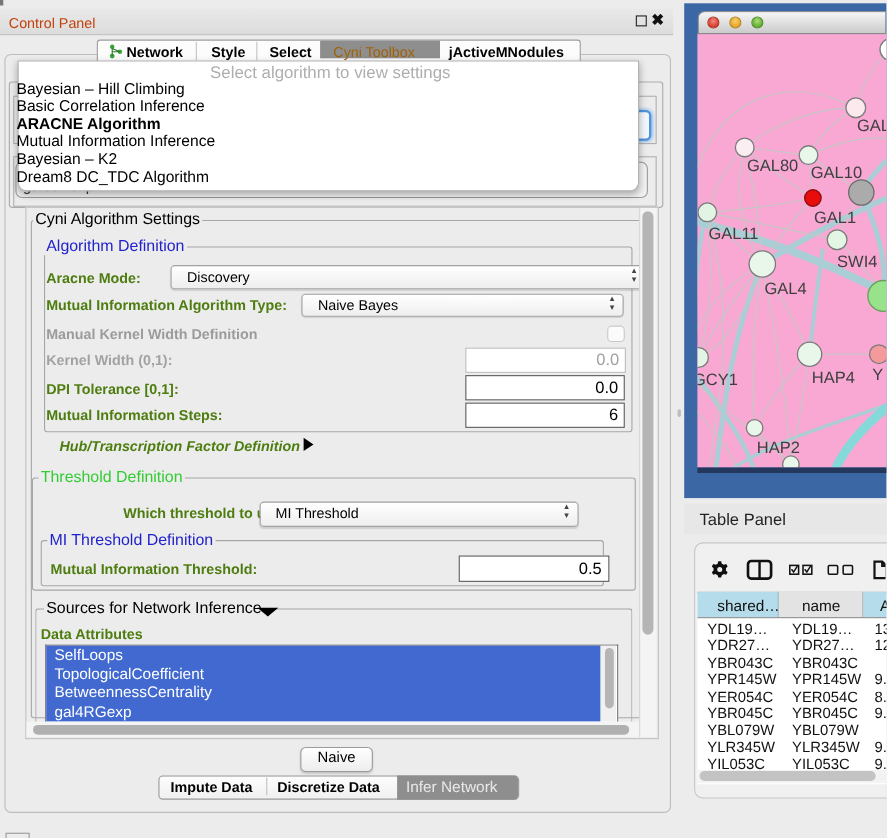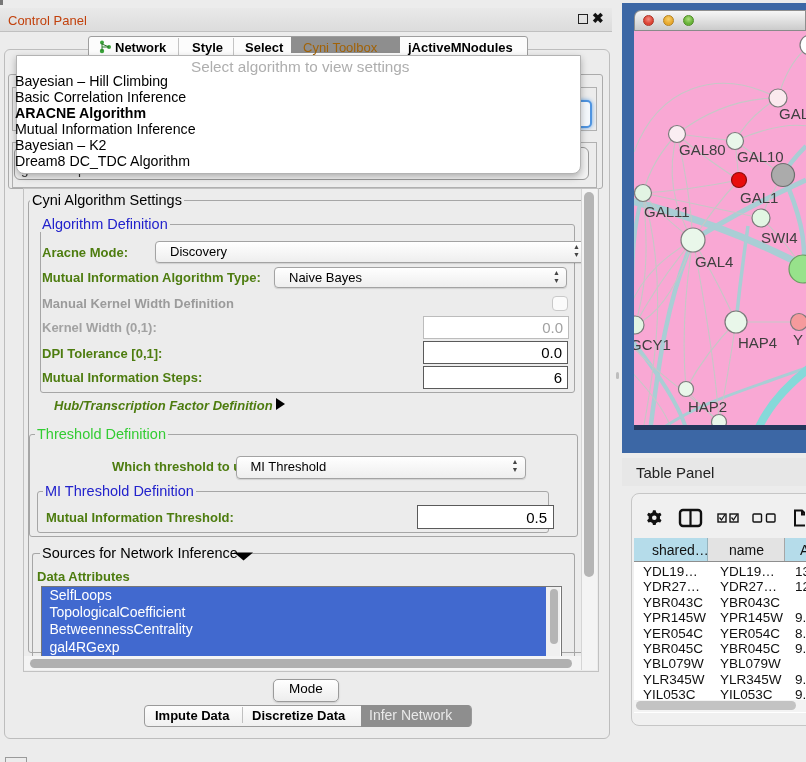--- a/index.html
+++ b/index.html
@@ -121,21 +121,21 @@
 <div class="abs" style="left:42px;top:586.5px;width:504px;height:69px;background:#4169cf;color:#fff;font-size:14px;line-height:17.4px;padding-left:7.5px;box-sizing:border-box;overflow:hidden;">SelfLoops<br>TopologicalCoefficient<br>BetweennessCentrality<br>gal4RGexp</div>
 <div class="abs" style="left:546px;top:586.5px;width:13.5px;height:69px;background:#f0f0f0;"></div>
 <div class="scrthumb" style="left:549.5px;top:589px;width:8px;height:55px;"></div>
 
 <div class="abs" style="left:581px;top:189px;width:15px;height:481px;background:#f4f4f4;border-left:1px solid #d5d5d5;"></div>
 <div class="scrthumb" style="left:584px;top:192px;width:10px;height:385px;"></div>
 
 <div class="abs" style="left:24px;top:656px;width:557px;height:14px;background:#f4f4f4;"></div>
 <div class="scrthumb" style="left:30px;top:659px;width:542px;height:8.5px;background:#b0b0b0;"></div>
 
-<div class="abs" style="left:273px;top:679px;width:64px;height:20px;border:1px solid #9b9b9b;border-radius:5px;background:linear-gradient(#ffffff,#ededed);box-shadow:0 1px 2px rgba(0,0,0,.15);text-align:center;font-size:13.5px;padding-top:1px;">Mode</div>
+<div class="abs" style="left:273px;top:679px;width:64px;height:20px;border:1px solid #9b9b9b;border-radius:5px;background:linear-gradient(#ffffff,#ededed);box-shadow:0 1px 2px rgba(0,0,0,.15);text-align:center;font-size:13.5px;padding-top:1px;">Naive</div>
 
 <div class="abs" style="left:144px;top:705px;width:326px;height:20px;border:1px solid #9a9a9a;border-radius:4px;background:linear-gradient(#fdfdfd,#f0f0f0);"></div>
 <div class="abs b" style="left:155px;top:708px;font-size:13px;">Impute Data</div>
 <div class="abs" style="left:242px;top:707px;width:1px;height:16px;background:#c0c0c0;"></div>
 <div class="abs b" style="left:252px;top:708px;font-size:13px;">Discretize Data</div>
 <div class="abs" style="left:361px;top:705px;width:110px;height:22px;background:#8e8e8e;border-radius:0 4px 4px 0;"></div>
 <div class="abs" style="left:369px;top:707px;font-size:14px;color:#e9e9e9;">Infer Network</div>
 
 <div class="abs" style="left:5px;top:757px;width:20px;height:5px;border:1.5px solid #9a9a9a;background:#ececec;"></div>
 

